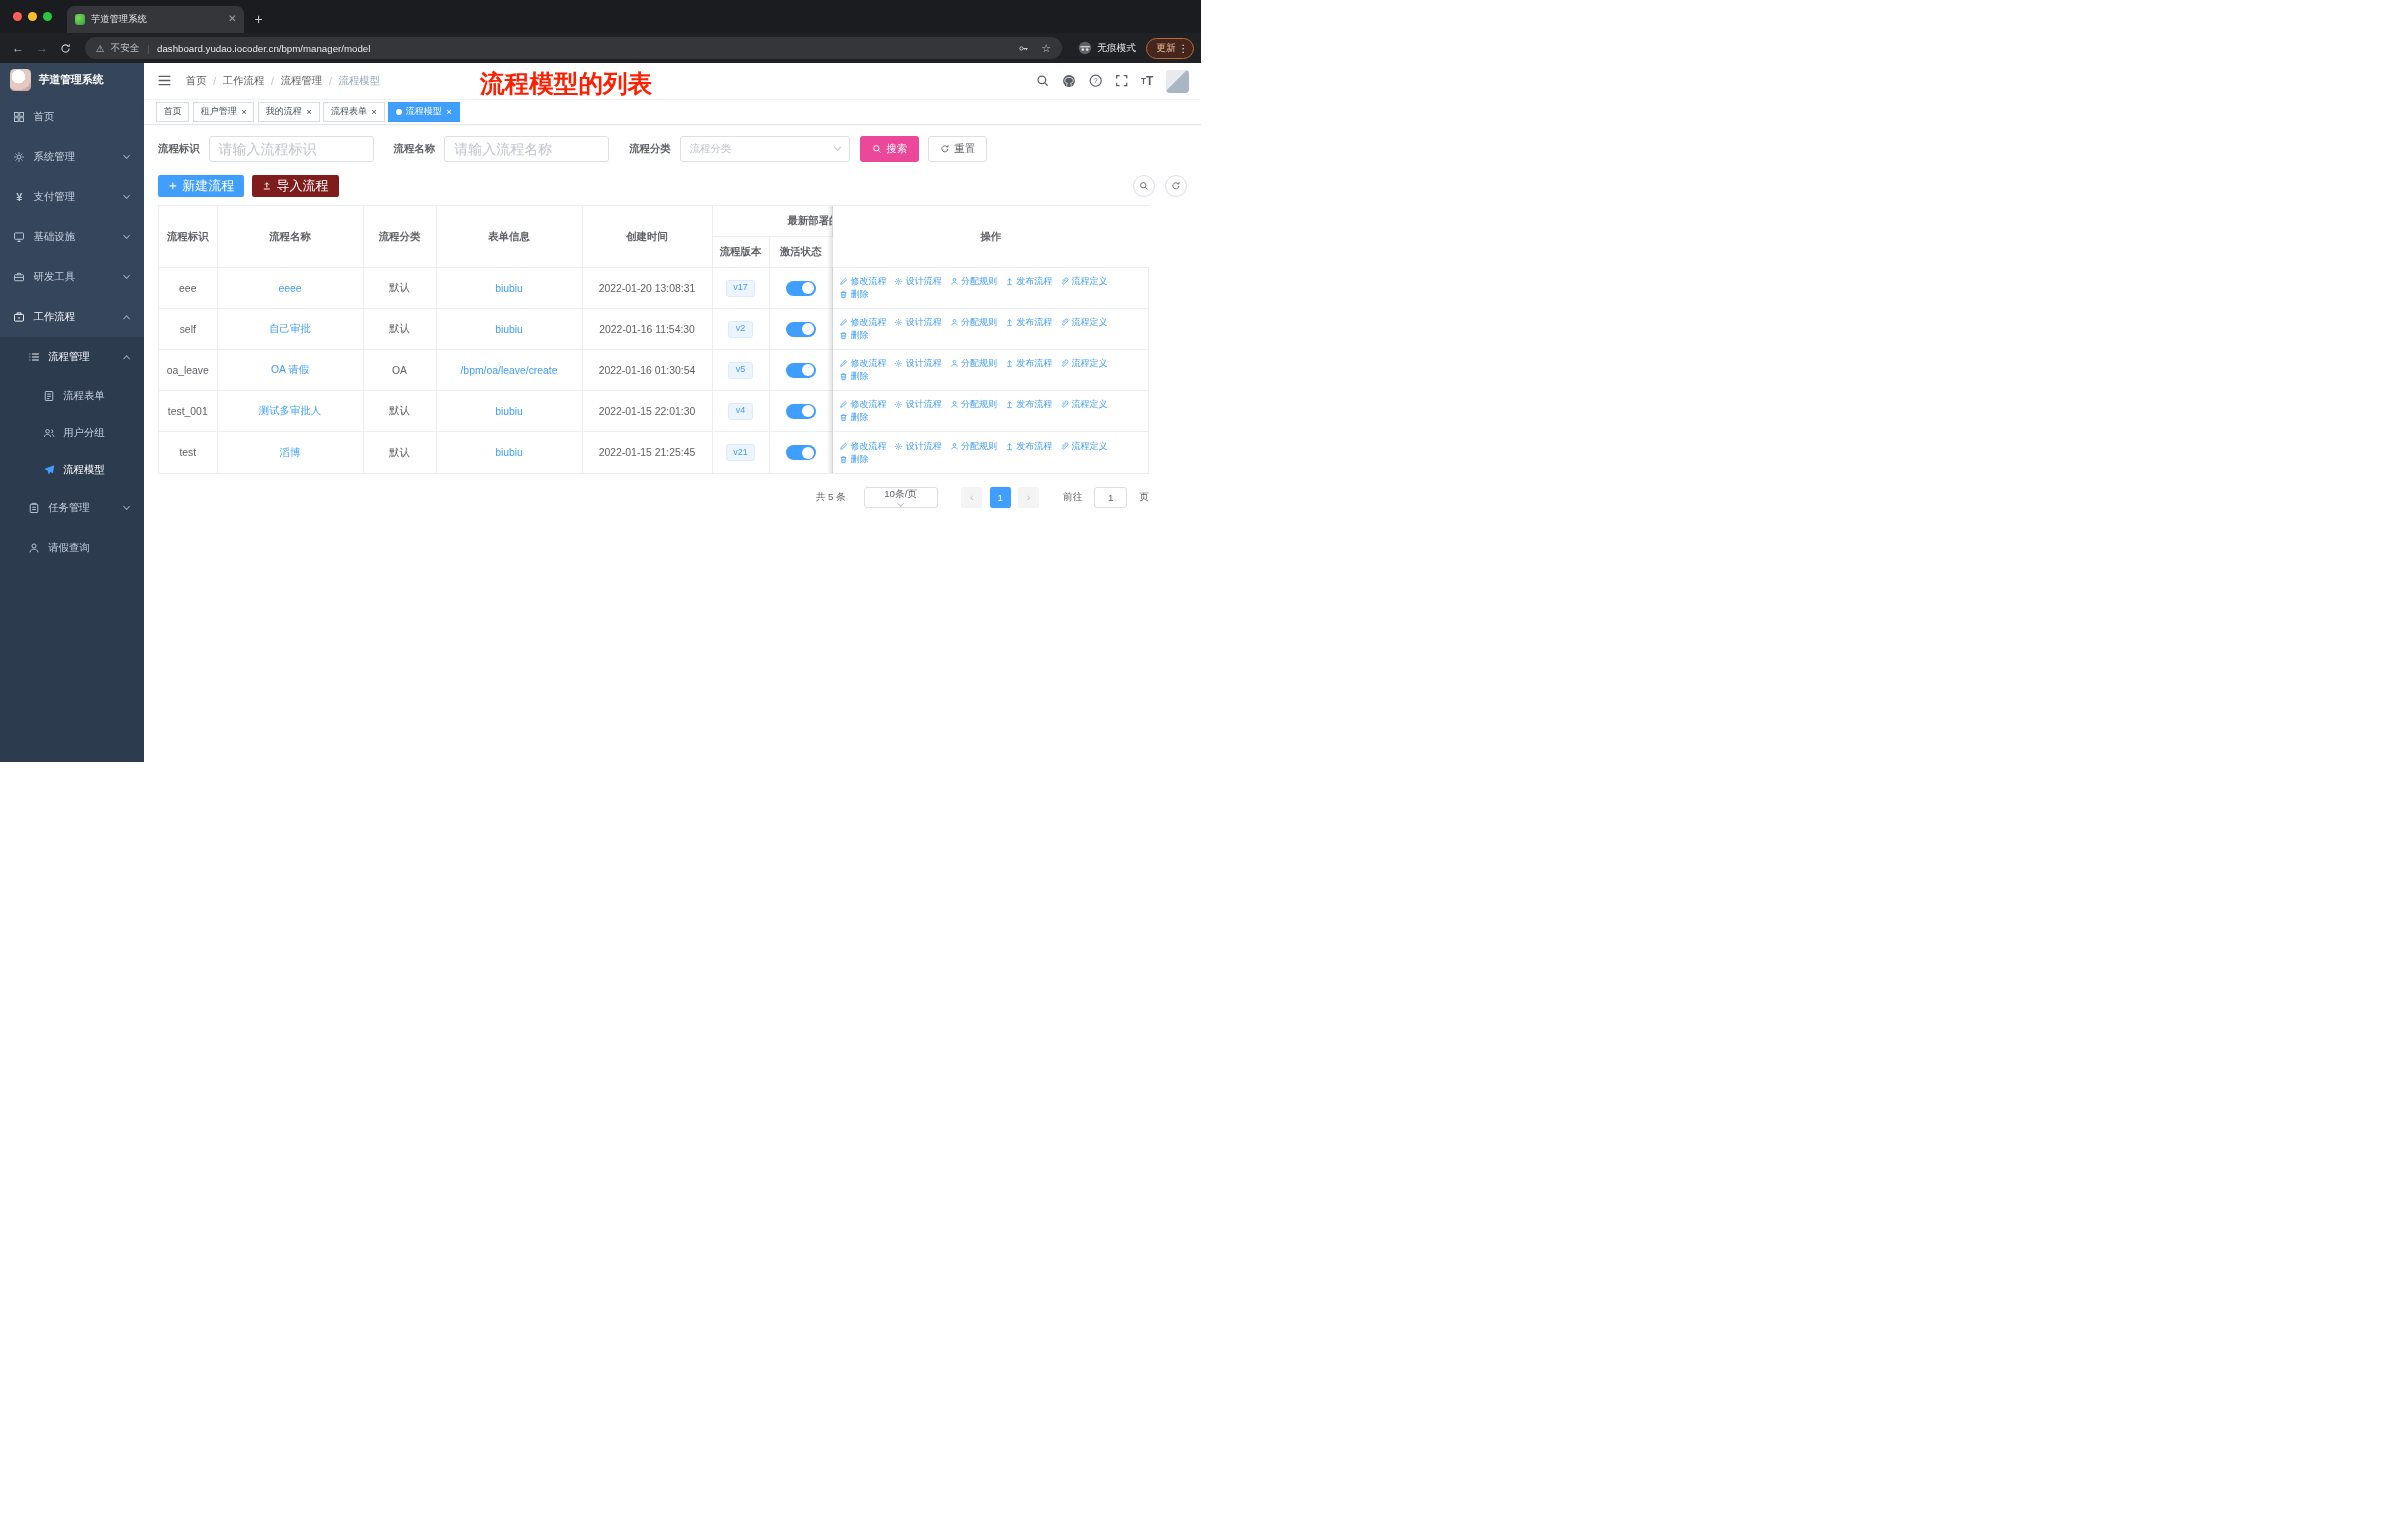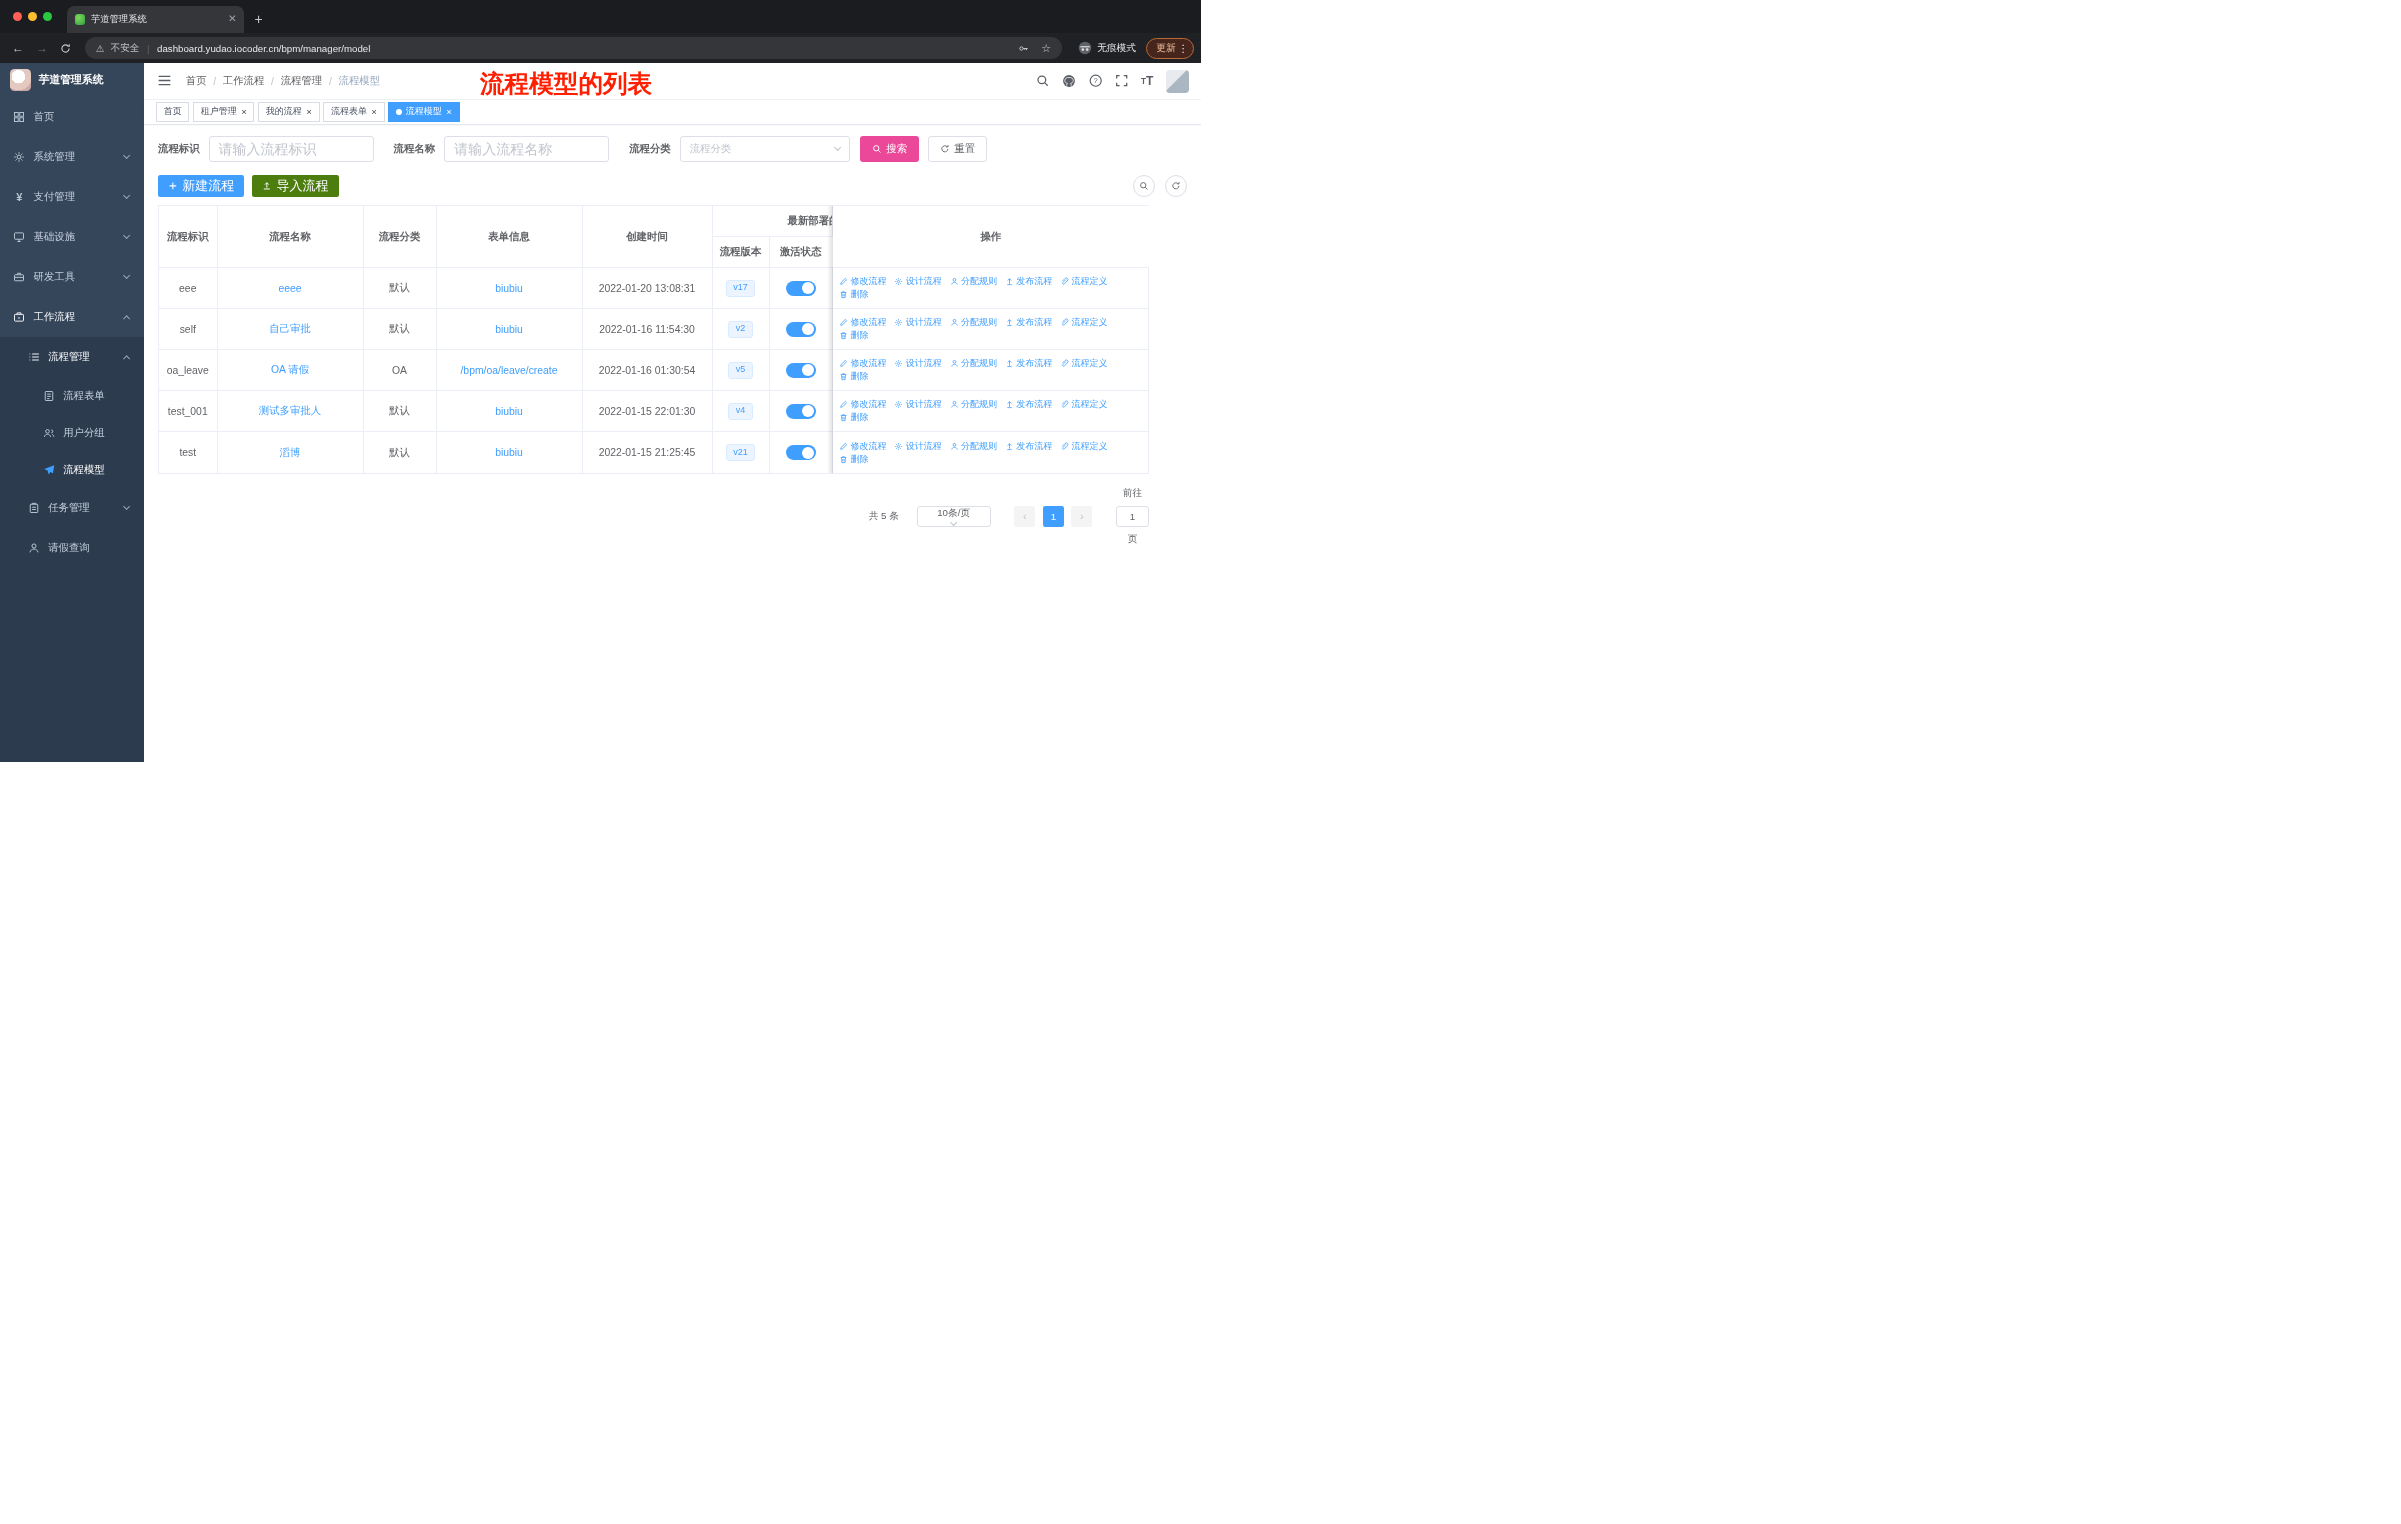--- a/index.html
+++ b/index.html
@@ -96,21 +96,21 @@
   .chev-dn { width:5.2px; height:5.2px; border-right:1px solid #c0c4cc; border-bottom:1px solid #c0c4cc;
     transform:rotate(45deg); margin-top:-2.2px; }
   .btn { height:26px; border:0.7px solid transparent; border-radius:3px; display:inline-flex; align-items:center;
     gap:4.5px; padding:0 11px; font-size:10.4px; cursor:pointer; background:#fff; font-family:inherit; }
   .btn svg { width:9.7px; height:9.7px; }
   .btn.search { background:#ec4899; color:#fff;justify-content:flex-end; }
   .btn.reset { border-color:#dcdfe6; color:#606266; margin-left:9px; }
   .toolbar-row { display:flex; align-items:center; margin-bottom:8.2px; }
   .btn.small { height:22px; font-size:13px; padding:4px 9px; border-radius:2.2px; }
   .btn.create { background:#409eff; color:#fff; }
-  .btn.import { background:#4d7c0f; color:#fff; margin-left:8.2px; }
+  .btn.import { background:#7f1d1d; color:#fff; margin-left:8.2px; }
   .tool-icons { margin-left:auto; display:flex; gap:9.7px; }
   .circle-btn { width:22px; height:22px; border:0.7px solid #dcdfe6; border-radius:50%; background:#fff;
     display:flex; align-items:center; justify-content:center; color:#606266; cursor:pointer; }
   .circle-btn svg { width:9.7px; height:9.7px; }
 
   
   .table-wrap { position:relative; width:991px; border:0.7px solid #ebeef5; }
   table { width:100%; border-collapse:collapse; table-layout:fixed; font-size:10.4px; color:#606266; }
   th, td { border-right:0.7px solid #ebeef5; border-bottom:0.7px solid #ebeef5; text-align:center;
     padding:0 4.5px; height:31px; vertical-align:middle; }
@@ -135,21 +135,21 @@
   
   .pagination { width:991px; display:flex; align-items:center; justify-content:flex-end; gap:7.4px;
     margin-top:12.7px; font-size:9.7px; color:#606266; }
   .ptotal { margin-right:10.4px; }
   .psize { width:74px; height:21px; border:0.7px solid #dcdfe6; border-radius:3px; display:flex;
     align-items:center; justify-content:space-between; padding:0 6.7px; background:#fff; cursor:pointer; margin-right:16.4px;flex-direction:column; }
   .pbtn { width:21px; height:21px; border-radius:2.2px; background:#f4f4f5; color:#c0c4cc;
     display:flex; align-items:center; justify-content:center; font-size:11px; cursor:pointer; }
   .pcur { width:21px; height:21px; border-radius:2.2px; background:#409eff; color:#fff;
     display:flex; align-items:center; justify-content:center; font-size:9.7px; cursor:pointer; }
-  .goto { display:flex; align-items:center; gap:6px; margin-left:16.4px;flex-direction:column; }
+  .goto { display:flex; align-items:center; gap:12px; margin-left:16.4px; }
   .goto-input { width:33px; height:21px; border:0.7px solid #dcdfe6; border-radius:3px; text-align:center;
     font-size:9.7px; color:#606266; outline:none; font-family:inherit; }
   svg { display:block; }
 </style>
 </head>
 <body>
 
 <div class="chrome">
   <div class="tabstrip">
     <div class="lights">

